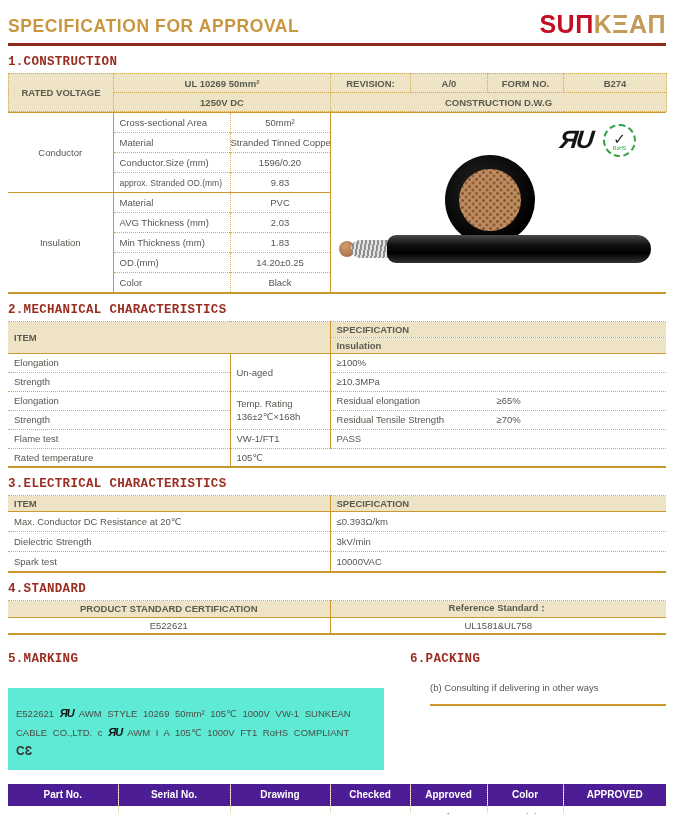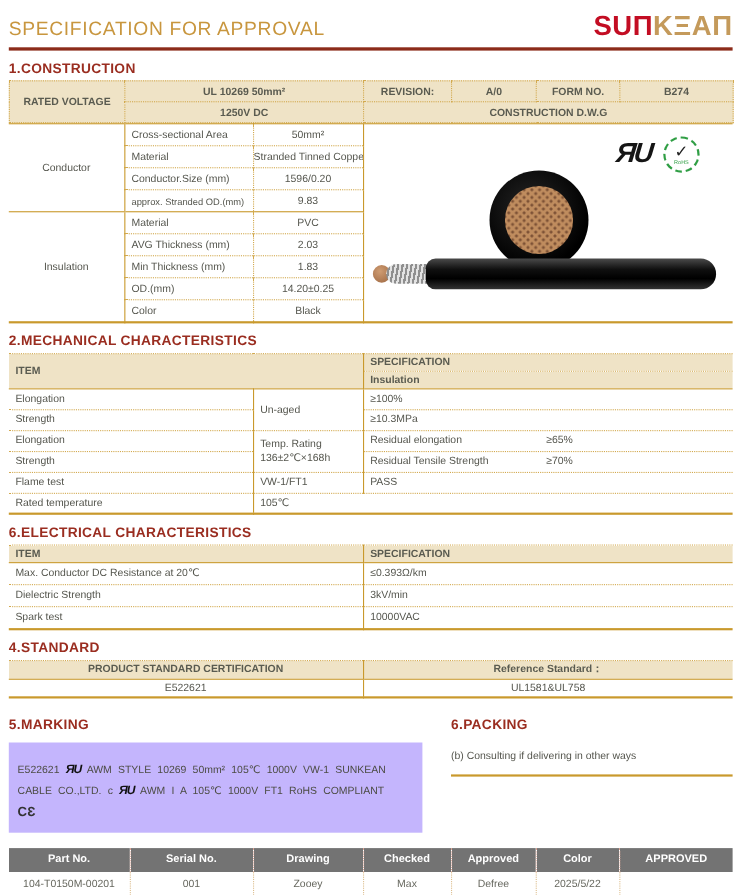--- a/index.html
+++ b/index.html
@@ -5,28 +5,28 @@
   * { margin:0; padding:0; box-sizing:border-box; }
   html,body { background:#fff; }
   .page {
     width:674px; height:814px; background:#fff; position:relative;
     font-family:"Liberation Sans","DejaVu Sans",sans-serif;
     color:#55564e; overflow:hidden;
   }
 
   
   .doc-header { display:flex; justify-content:space-between; align-items:flex-end; padding:12px 8px 0 8px; }
-  .doc-title { font-size:17.5px; font-weight:normal; color:#c8963e; letter-spacing:.6px; }
+  .doc-title { font-size:17.5px; font-weight:bold; color:#c8963e; letter-spacing:.6px; }
   .logo { font-size:25px; font-weight:900; letter-spacing:.5px; line-height:1; }
   .logo .lg-red { color:#c30d23; }
   .logo .lg-gold { color:#c49a5b; }
   .top-rule { height:3px; background:#8c2b1a; margin:6px 8px 0 8px; }
 
   
-  .sec-title { font-size:12.5px; font-weight:bold; color:#9a2d20; margin:9px 8px 4px 8px; letter-spacing:.3px; }
+  .sec-title { font-size:12.5px; font-weight:bold; color:#9a2d20; margin:9px 8px 4px 8px; letter-spacing:.3px;font-family:Liberation Mono, monospace; }
 
   
   table { border-collapse:collapse; table-layout:fixed; width:658px; margin:0 8px; font-size:9.5px; color:#55564e; }
   td { overflow:hidden; white-space:nowrap; }
   .beige { background:#efe3c6; font-weight:bold; color:#5a5b50; }
   .ctr { text-align:center; }
   .pl { padding-left:6px; text-align:left; }
   .bd-r-dot { border-right:1px dotted #d2a94e; }
   .bd-r-sol { border-right:1px solid #c9992c; }
   .bd-t-dot { border-top:1px dotted #d2a94e; }
@@ -49,31 +49,31 @@
   .elec { border-top:1px dotted #d2a94e; border-bottom:2px solid #c9992c; }
   .elec td { height:20px; }
   .elec td.hd { height:16px; }
   .std { border-top:1px dotted #d2a94e; border-bottom:2px solid #c9992c; }
   .std td { height:17px; }
 
   
   .mk-pk { display:flex; padding:0 8px; margin-top:8px; }
   .mk-col { width:376px; }
   .pk-col { width:256px; margin-left:auto; }
-  .mk-box { background:#c4b5fd; margin-top:9px; padding:16px 8px 8px 8px; font-size:9.5px; color:#4c4c44; line-height:1.7; white-space:normal; word-spacing:3px; }
+  .mk-box { background:#5eead4; margin-top:22px; padding:16px 8px 8px 8px; font-size:9.5px; color:#4c4c44; line-height:1.7; white-space:normal; word-spacing:3px; }
   .ur-inline { font-weight:900; font-style:italic; font-size:11px; color:#111; letter-spacing:-1px; }
   .ce-mark { font-size:12px; font-weight:bold; color:#333; }
   .pk-item { font-size:9.5px; color:#55564e; padding:12px 0 11px 0; }
   .pk-div { border-bottom:1px dotted #d2a94e; }
-  .pk-bottom { border-bottom:2px solid #c9992c; }
+  .pk-bottom { border-bottom:2px solid #c9992c;margin-left:20px; }
 
   
   .signoff { margin-top:14px; border-bottom:2px solid #a03d28; }
   .signoff td { height:22px; text-align:center; }
-  .signoff .hd { background:#737373; color:#fff; font-weight:bold; font-size:10px; border-right:1px dotted #d9a293; }
+  .signoff .hd { background:#4c1d95; color:#fff; font-weight:bold; font-size:10px; border-right:1px dotted #d9a293; }
   .signoff .bd { color:#66675e; border-right:1px dotted #dcbd8c; font-size:9.5px; }
   .signoff td:last-child { border-right:none; }
 
   
   .ur-mark { position:absolute; right:74px; top:12px; font-weight:900; font-style:italic; font-size:25px; color:#151515; letter-spacing:-2px; transform:skewX(-6deg); }
   .rohs-badge { position:absolute; right:30px; top:11px; width:33px; height:33px; border-radius:50%; border:2px dashed #2f9e44; display:flex; flex-direction:column; align-items:center; justify-content:center; background:#fff; }
   .rohs-check { font-size:15px; font-weight:bold; color:#222; line-height:1; }
   .rohs-text { font-size:5px; color:#2f9e44; line-height:1; }
   .cross-section { position:absolute; left:114px; top:42px; width:90px; height:90px; border-radius:50%;
     background:radial-gradient(circle at 42% 38%, #262626, #000 70%); }
@@ -238,21 +238,21 @@
       <td class="body pl bd-r-sol bd-t-dot">VW-1/FT1</td>
       <td class="body pl bd-t-dot">PASS</td>
     </tr>
     <tr>
       <td class="body pl bd-r-sol bd-t-dot">Rated temperature</td>
       <td colspan="2" class="body pl bd-t-dot">105℃</td>
     </tr>
   </tbody>
     </table>
 
-  <div class="sec-title">6.ELECTRICAL CHARACTERISTICS</div>
+  <div class="sec-title">3.ELECTRICAL CHARACTERISTICS</div>
   <table class="elec">
     <colgroup>
         <col style="width:322px">
         <col style="width:336px">
       </colgroup>
     <tbody>
         <tr>
       <td class="hd beige pl bd-r-sol">ITEM</td>
       <td class="hd beige pl">SPECIFICATION</td>
     </tr>

